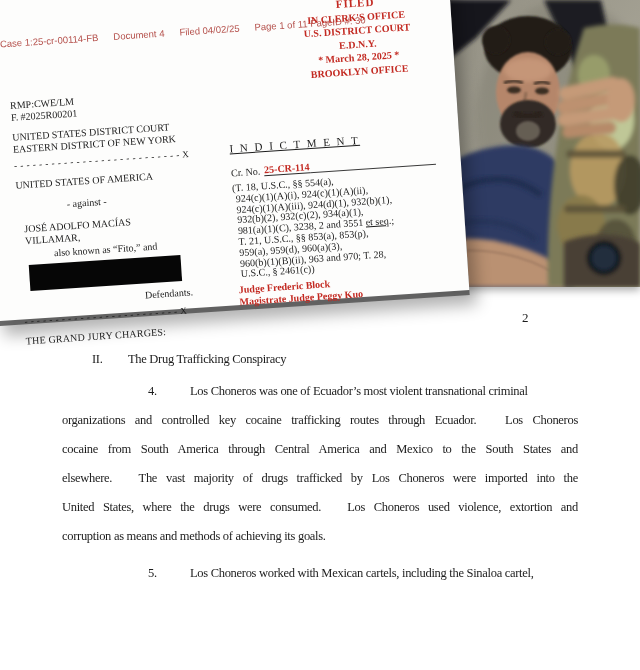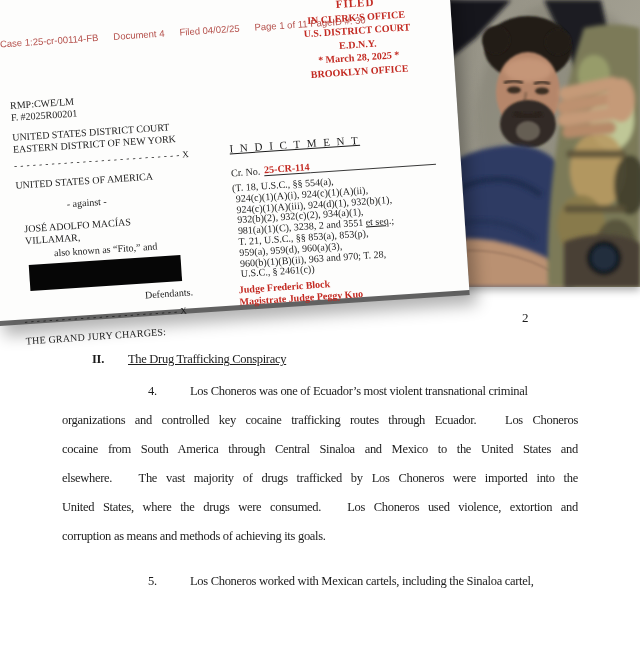--- a/index.html
+++ b/index.html
@@ -56,28 +56,28 @@
   .statutes div + div{padding-left:3px;}
   .ul{text-decoration:underline;}
   .judges{margin-top:4px;color:#c32a22;font-weight:bold;line-height:12px;}
   
   .page2{
     position:absolute;left:62px;top:308px;width:516px;height:362px;
     font-size:12.5px;letter-spacing:-0.3px;overflow:hidden;
   }
   .pagenum{position:absolute;left:460px;top:2px;font-size:13px;letter-spacing:0;}
   .heading{margin:44px 0 0 30px;}
-  .heading .hnum{display:inline-block;width:36px;font-weight:bold;}
-  .heading .htxt{text-decoration:underline;}
+  .heading .hnum{display:inline-block;width:36px;}
+  .heading .htxt{}
   .line{height:29px;line-height:29px;text-align:justify;text-align-last:justify;white-space:nowrap;}
   .line.first{text-align:right;text-align-last:left;padding-left:86px;}
   .line.first .pnum{display:inline-block;width:42px;}
   .line.last{text-align:center;text-align-last:left;}
   .para4{margin-top:10px;}
-  .para5{margin-top:16px;}
+  .para5{margin-top:8px;}
 </style>
 </head>
 <body>
 
 <div class="photo">
   <svg width="224" height="287" viewBox="0 0 224 287">
     <defs>
       <linearGradient id="wallg" x1="0" y1="0" x2="1" y2="1">
         <stop offset="0" stop-color="#8f8c80"></stop>
         <stop offset=".6" stop-color="#a5a294"></stop>
@@ -156,21 +156,21 @@
 </div>
 
 <div class="page2">
   <div class="pagenum">2</div>
   <div class="heading">
     <span class="hnum">II.</span><span class="htxt">The Drug Trafficking Conspiracy</span>
   </div>
   <div class="para4">
     <div class="line first"><span class="pnum">4.</span><span>Los Choneros was one of Ecuador’s most violent transnational criminal</span></div>
     <div class="line">organizations and controlled key cocaine trafficking routes through Ecuador.&nbsp;&nbsp; Los Choneros</div>
-    <div class="line">cocaine from South America through Central Sinaloa and Mexico to the United States and</div>
+    <div class="line">cocaine from South America through Central America and Mexico to the South States and</div>
     <div class="line">elsewhere.&nbsp;&nbsp; The vast majority of drugs trafficked by Los Choneros were imported into the</div>
     <div class="line">United States, where the drugs were consumed.&nbsp;&nbsp; Los Choneros used violence, extortion and</div>
     <div class="line last">corruption as means and methods of achieving its goals.</div>
   </div>
   <div class="para5">
     <div class="line first"><span class="pnum">5.</span><span>Los Choneros worked with Mexican cartels, including the Sinaloa cartel,</span></div>
   </div>
 </div>
 
 <div class="page1">

